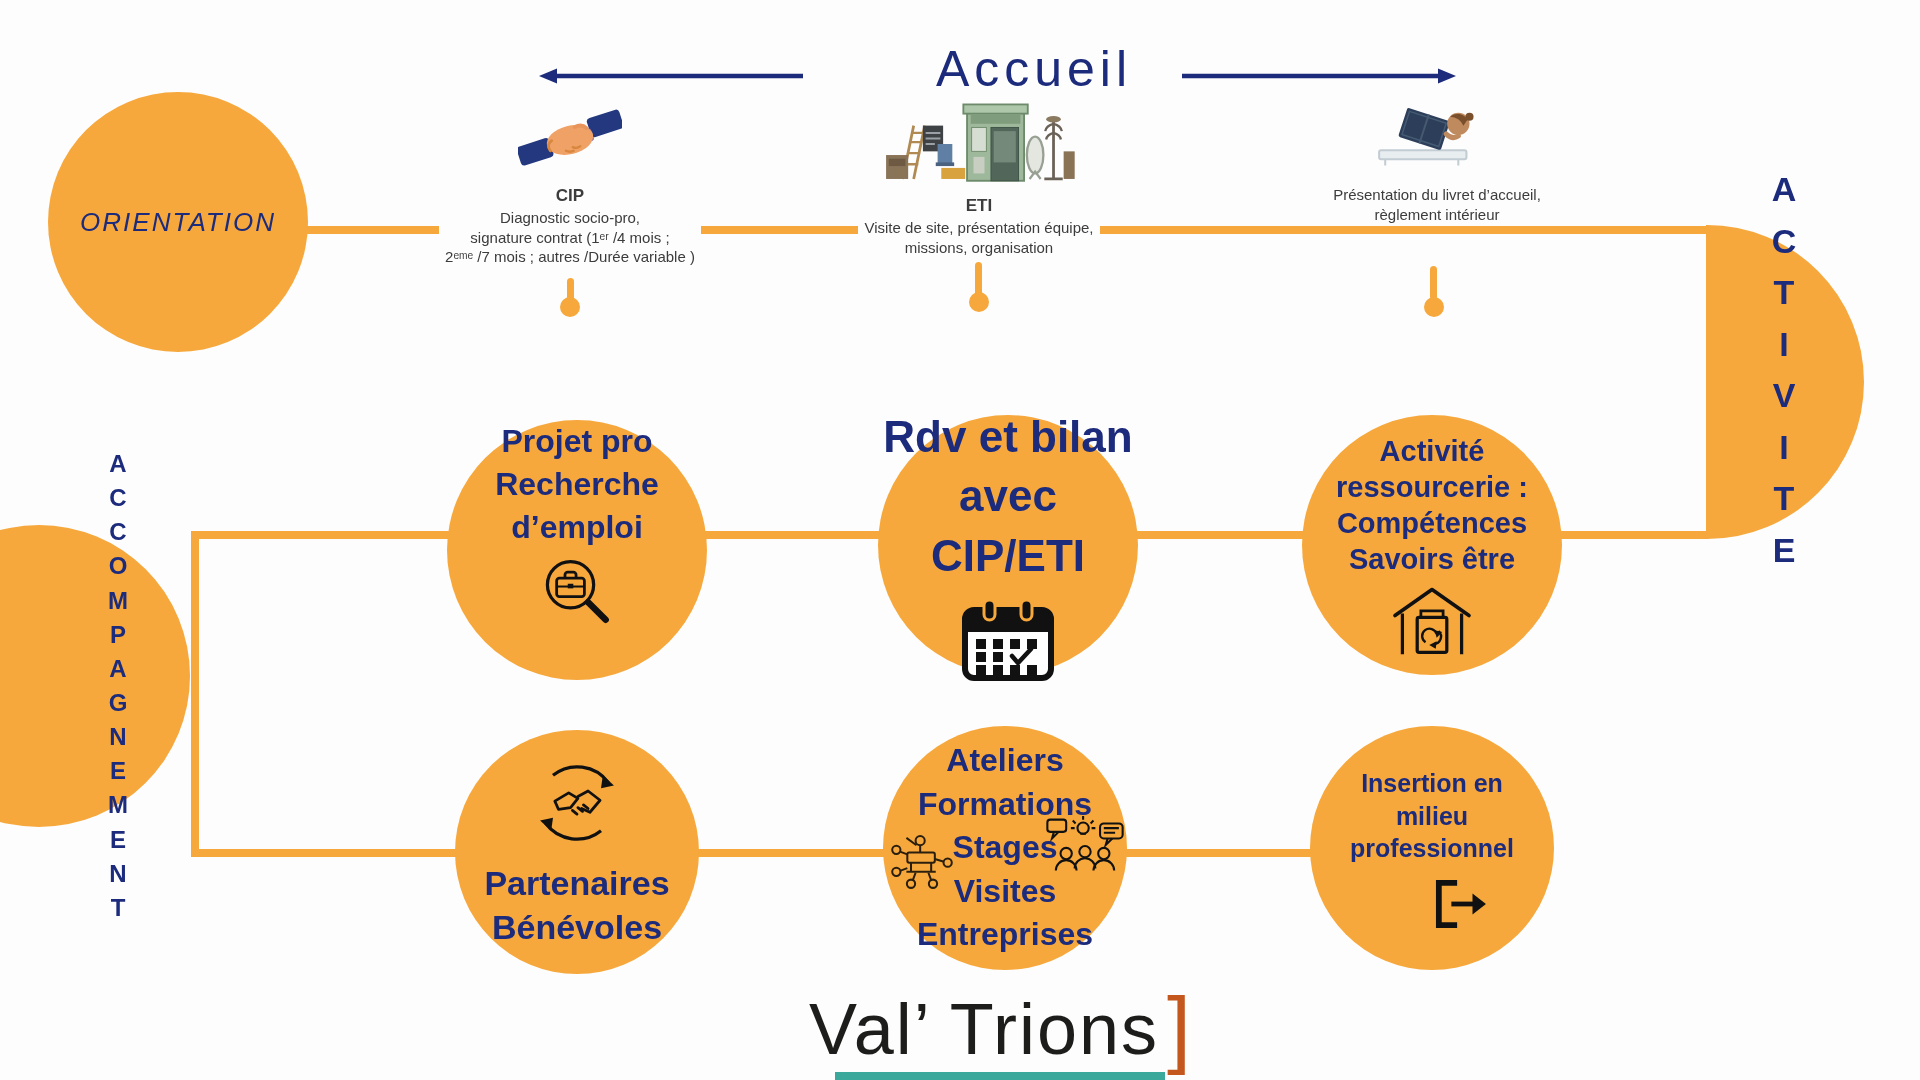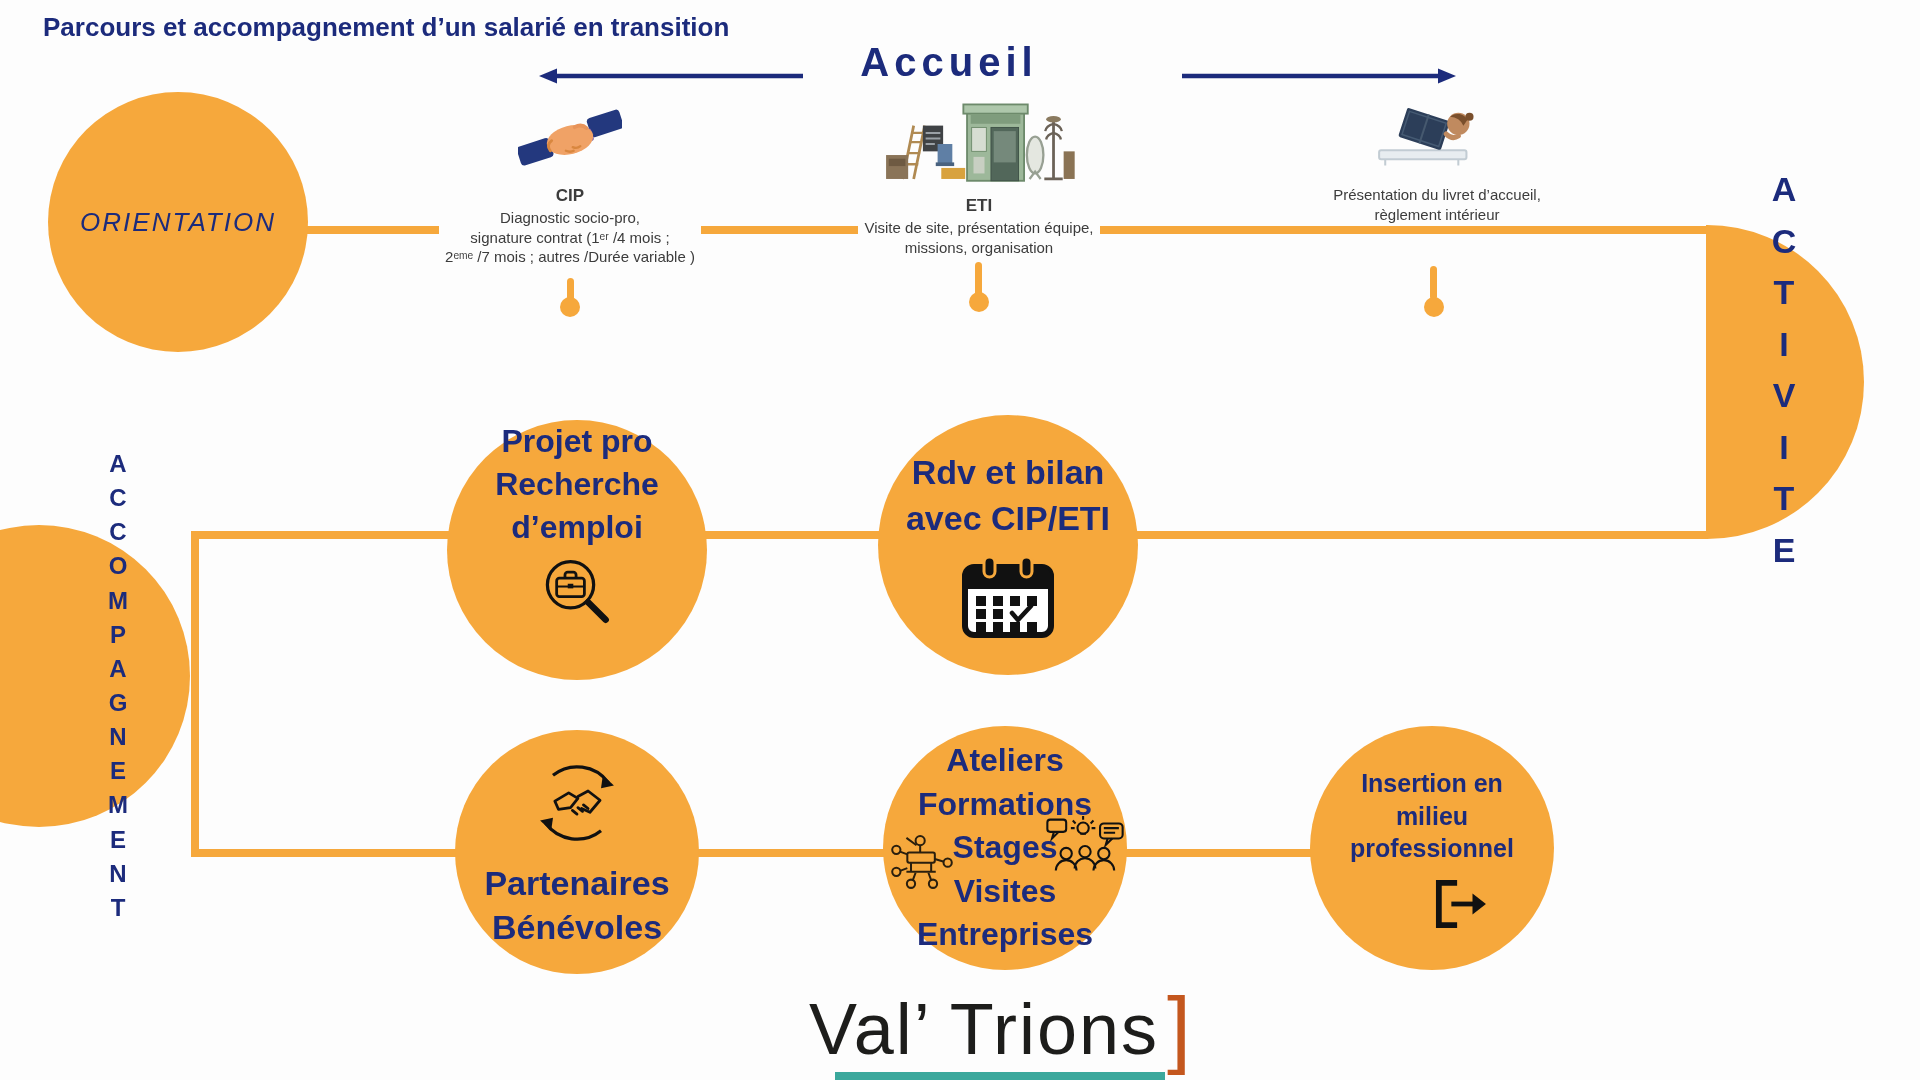--- a/index.html
+++ b/index.html
@@ -25,21 +25,21 @@
                  background:var(--orange,#F6A83C);border-radius:0 160px 160px 0;}
 
   
   .vletters{position:absolute;display:flex;flex-direction:column;justify-content:space-between;
             align-items:center;color:var(--navy,#1C2B7C);font-weight:bold;}
   .activite-letters{left:1756px;top:170px;width:56px;height:400px;font-size:34px;}
   .accomp-letters{left:96px;top:450px;width:44px;height:472px;font-size:24px;}
 
   
   .title{left:43px;top:12px;font-size:26px;font-weight:bold;color:var(--navy,#1C2B7C);}
-  .accueil{left:809px;top:40px;width:280px;text-align:center;font-size:40px;font-weight:bold;
+  .accueil{left:894px;top:40px;width:280px;text-align:center;font-size:50px;font-weight:normal;
            letter-spacing:5px;color:var(--navy,#1C2B7C);}
   .arrow{position:absolute;}
 
   
   .topblock{position:absolute;display:flex;flex-direction:column;align-items:center;}
   .cip-block{left:425px;top:100px;width:290px;}
   .eti-block{left:833px;top:98px;width:292px;}
   .livret-block{left:1292px;top:103px;width:290px;}
   .toplabel{font-size:17px;font-weight:bold;color:var(--caption,#3C3C3C);margin-top:6px;background:#fdfdfd;padding:0 8px;}
   .caption{font-size:15px;line-height:1.3;color:var(--caption,#3C3C3C);text-align:center;
@@ -47,21 +47,21 @@
 
   
   .pcircle{position:absolute;border-radius:50%;background:var(--orange,#F6A83C);
            display:flex;flex-direction:column;align-items:center;color:var(--navy,#1C2B7C);
            font-weight:bold;text-align:center;}
   .mid{width:260px;height:260px;}
   .bot{width:244px;height:244px;}
   .c1{left:447px;top:420px;padding-top:0;justify-content:flex-start;}
   .c1 .cl{font-size:32px;line-height:1.35;}
   .c2{left:878px;top:415px;justify-content:center;}
-  .c2 .cl{font-size:34px;line-height:1.35;}
+  .c2 .cl{font-size:44px;line-height:1.35;}
   .c3{left:1302px;top:415px;justify-content:center;}
   .c3 .cl{font-size:29px;line-height:1.25;}
   .b1{left:455px;top:730px;justify-content:center;}
   .b1 .cl{font-size:34px;line-height:1.3;text-align:right;}
   .b2{left:883px;top:726px;justify-content:center;}
   .b2 .cl{font-size:32px;line-height:1.36;}
   .b3{left:1310px;top:726px;justify-content:center;}
   .b3 .cl{font-size:25px;line-height:1.3;}
   .icon-wrap{margin-top:6px;line-height:0;}
   .b2 .side-icon{position:absolute;line-height:0;}
@@ -110,21 +110,20 @@
     <span>A</span>
     <span>G</span>
     <span>N</span>
     <span>E</span>
     <span>M</span>
     <span>E</span>
     <span>N</span>
     <span>T</span>
   </div>
 
-  <div class="abs title">Parcours et accompagnement d’un salarié en transition</div>
   <div class="abs accueil">Accueil</div>
   <svg class="arrow" style="left:537px;top:66px" width="268" height="20" viewBox="0 0 268 20">
     <line x1="266" y1="10" x2="16" y2="10" stroke="#1C2B7C" stroke-width="4.5"></line>
     <polygon points="20,2.5 2,10 20,17.5" fill="#1C2B7C"></polygon>
   </svg>
   <svg class="arrow" style="left:1180px;top:66px" width="278" height="20" viewBox="0 0 278 20">
     <line x1="2" y1="10" x2="260" y2="10" stroke="#1C2B7C" stroke-width="4.5"></line>
     <polygon points="258,2.5 276,10 258,17.5" fill="#1C2B7C"></polygon>
   </svg>
 
@@ -243,20 +242,38 @@
           <rect x="16" y="68" width="10" height="10"></rect>
             <rect x="33" y="68" width="10" height="10"></rect>
           <rect x="50" y="68" width="10" height="10"></rect>
             <rect x="67" y="68" width="10" height="10"></rect>
         </g>
         <path d="M52 59 l6 7 13 -14" fill="none" stroke="#111" stroke-width="4.5" stroke-linecap="round" stroke-linejoin="round"></path>
       </svg>
     </div>
   </div>
 
+  <div class="pcircle mid c3">
+    <div class="cl">Activité</div>
+    <div class="cl">ressourcerie :</div>
+    <div class="cl">Compétences</div>
+    <div class="cl">Savoirs être</div>
+    <div class="icon-wrap">
+      <svg width="86" height="74" viewBox="0 0 92 80">
+        <path d="M6 34 L46 6 L86 34" fill="none" stroke="#111" stroke-width="4" stroke-linecap="round" stroke-linejoin="round"></path>
+        <path d="M14 32 V76 M78 32 V76" stroke="#111" stroke-width="3.5"></path>
+        <path d="M34 36 v-7 h24 v7" fill="none" stroke="#111" stroke-width="3"></path>
+        <rect x="30" y="36" width="32" height="38" rx="2" fill="none" stroke="#111" stroke-width="3.5"></rect>
+        <path d="M39 63 a8 8 0 1 1 12 -9" fill="none" stroke="#111" stroke-width="2.6"></path>
+        <polygon points="49,50 57,52 51,58" fill="#111"></polygon>
+        <path d="M53 51 a8 8 0 0 1 -5 14" fill="none" stroke="#111" stroke-width="2.6"></path>
+        <polygon points="51,62 43,66 50,70" fill="#111"></polygon>
+      </svg>
+    </div>
+  </div>
 
   <div class="pcircle bot b1">
     <div class="icon-wrap" style="margin:0 0 10px">
       <svg width="96" height="96" viewBox="0 0 104 104">
         <path d="M26 22 A42 42 0 0 1 86 30" fill="none" stroke="#111" stroke-width="3.5"></path>
         <polygon points="80,22 92,33 78,36" fill="#111"></polygon>
         <path d="M78 82 A42 42 0 0 1 18 74" fill="none" stroke="#111" stroke-width="3.5"></path>
         <polygon points="24,82 12,71 26,68" fill="#111"></polygon>
         <g stroke="#111" stroke-width="3" fill="none" stroke-linejoin="round" stroke-linecap="round">
           <path d="M28 50 l15 -9 10 6 -8 10 -13 2 z"></path>

